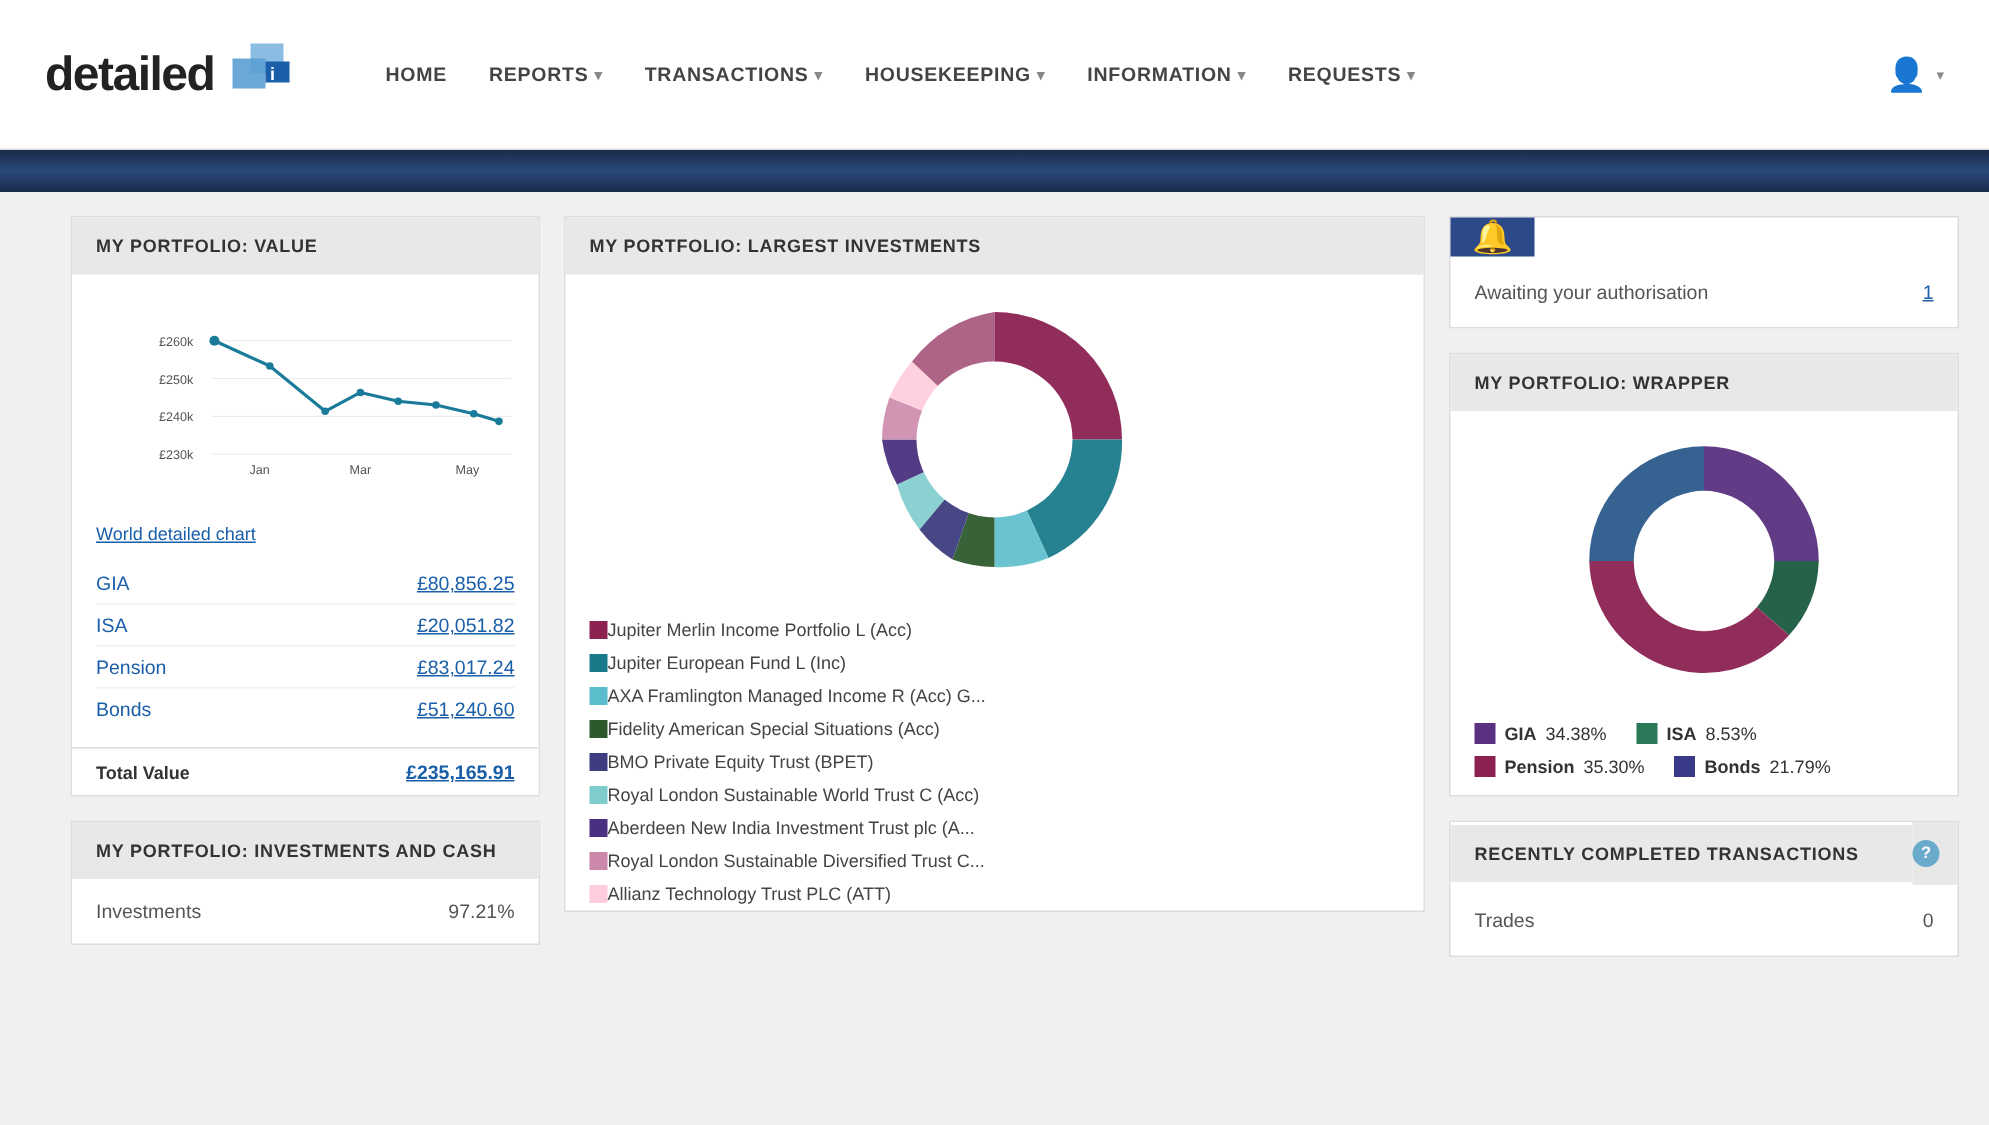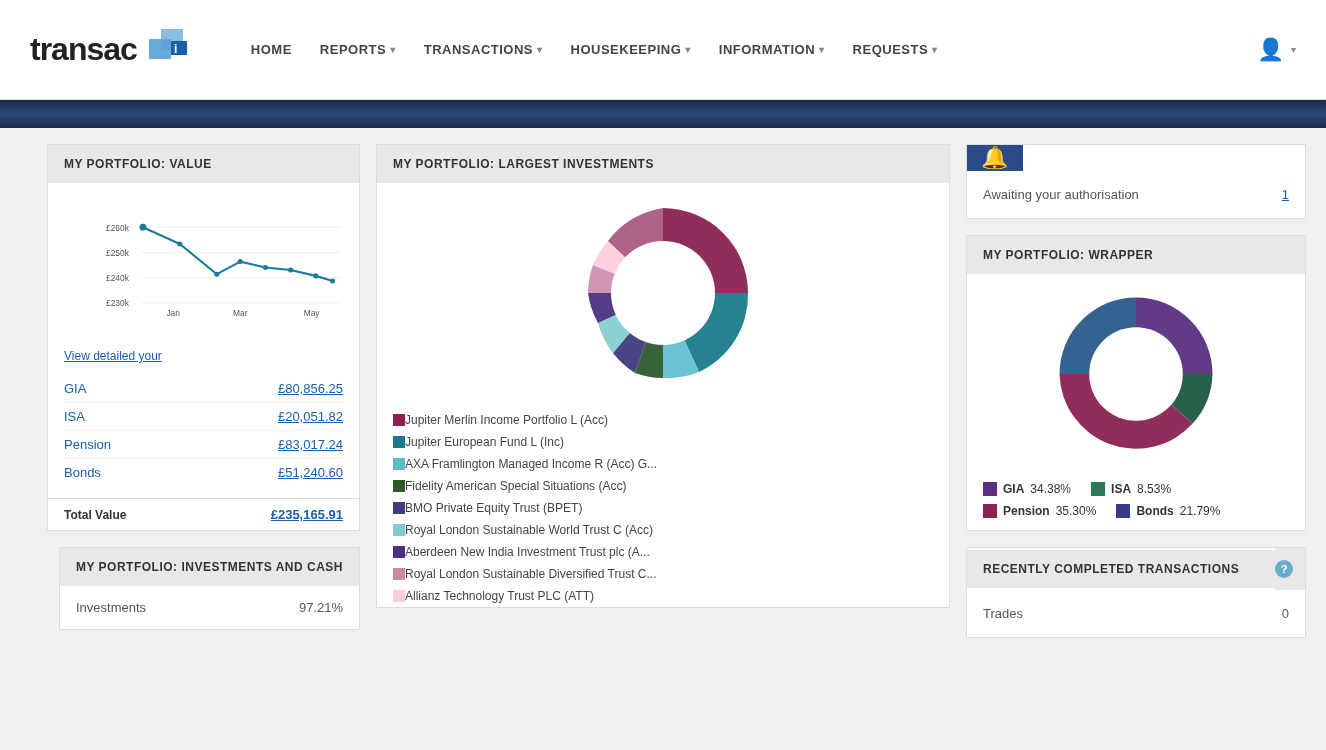--- a/index.html
+++ b/index.html
@@ -35,21 +35,21 @@
     .portfolio-row { display: flex; justify-content: space-between; align-items: center; padding: 6px 0; border-bottom: 1px solid #f0f0f0; }
     .portfolio-row:last-child { border-bottom: none; }
     .portfolio-label { color: #1a5fa8; font-size: 13px; }
     .portfolio-label-dark { color: #333; font-size: 13px; }
     .portfolio-value-link { color: #1a5fa8; text-decoration: underline; font-size: 13px; cursor: pointer; }
     .portfolio-total-row { display: flex; justify-content: space-between; align-items: center; padding: 8px 16px; border-top: 1px solid #ddd; background: #fff; }
     .portfolio-total-label { font-weight: 700; font-size: 12px; }
     .portfolio-total-value { color: #1a5fa8; text-decoration: underline; font-size: 13px; font-weight: 600; cursor: pointer; }
 
     
-    .investments-card { margin-top: 0; margin-left: 12px; }
+    .investments-card { margin-top: 0; }
 
     
     .donut-container { display: flex; justify-content: center; padding: 10px 0 16px; }
     .legend-list { list-style: none; padding: 0 16px; }
     .legend-item { display: flex; align-items: center; gap: 0; padding: 4px 0; font-size: 12px; color: #444; }
     .legend-dot { width: 12px; height: 12px; flex-shrink: 0; }
 
     
     .auth-header-row { display: flex; align-items: stretch; }
     .auth-header-text { flex: 1; background: #e8e8e8; padding: 12px 16px; font-size: 12px; font-weight: 700; letter-spacing: 0.5px; color: #333; text-transform: uppercase; line-height: 1.3; }
@@ -81,21 +81,21 @@
 
     .col-left { display: flex; flex-direction: column; gap: 16px; padding-left: 27px; }
     .col-mid { display: flex; flex-direction: column; gap: 16px; }
     .col-right { display: flex; flex-direction: column; gap: 16px; }
   </style>
 </head>
 <body>
 
 <header class="header">
   <div class="logo">
-    <span class="logo-text">transac</span>
+    <span class="logo-text">detailed</span>
     <svg class="logo-icon" viewBox="0 0 50 45">
       <rect x="20" y="2" width="22" height="20" fill="#5a9fd4" opacity="0.7"></rect>
       <rect x="8" y="12" width="22" height="20" fill="#5a9fd4" opacity="0.9"></rect>
       <rect x="30" y="14" width="16" height="14" fill="#1a5fa8"></rect>
       <text x="33" y="26" font-size="12" font-weight="bold" fill="#fff">i</text>
     </svg>
   </div>
   <nav>
     <a class="nav-item">HOME</a>
     <a class="nav-item">
@@ -158,21 +158,21 @@
             <circle cx="220" cy="65" r="3" fill="#1a7a9a"></circle>
             <circle cx="250" cy="72" r="3" fill="#1a7a9a"></circle>
             <circle cx="270" cy="78" r="3" fill="#1a7a9a"></circle>
 
             <text x="80" y="120" font-size="10" fill="#555" text-anchor="middle">Jan</text>
             <text x="160" y="120" font-size="10" fill="#555" text-anchor="middle">Mar</text>
             <text x="245" y="120" font-size="10" fill="#555" text-anchor="middle">May</text>
           </svg>
         </div>
       </div>
-      <a class="chart-link">View detailed your</a>
+      <a class="chart-link">World detailed chart</a>
       <div class="portfolio-rows">
         <div class="portfolio-row">
           <span class="portfolio-label">GIA</span>
           <a class="portfolio-value-link">£80,856.25</a>
         </div>
         <div class="portfolio-row">
           <span class="portfolio-label">ISA</span>
           <a class="portfolio-value-link">£20,051.82</a>
         </div>
         <div class="portfolio-row">

